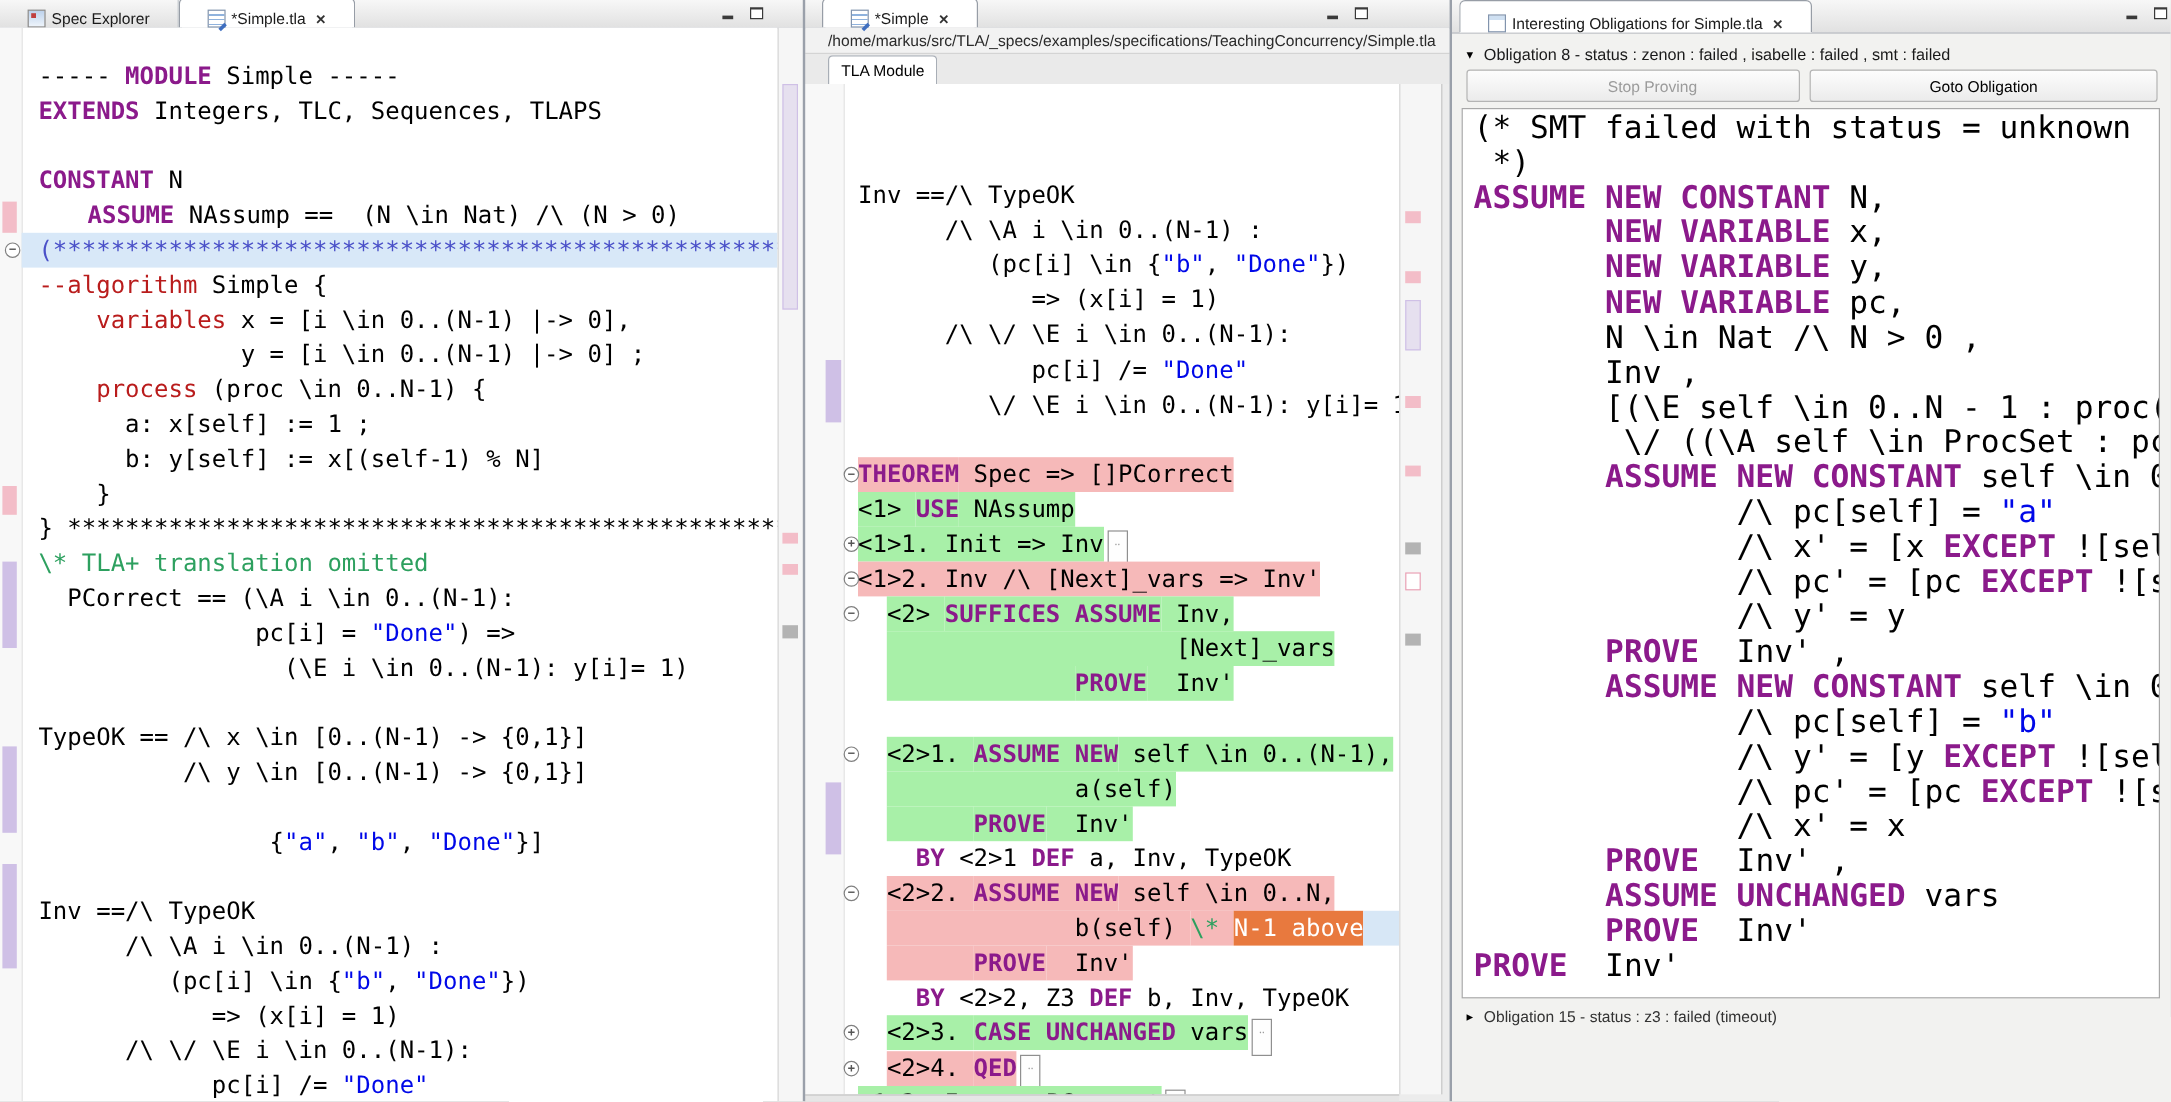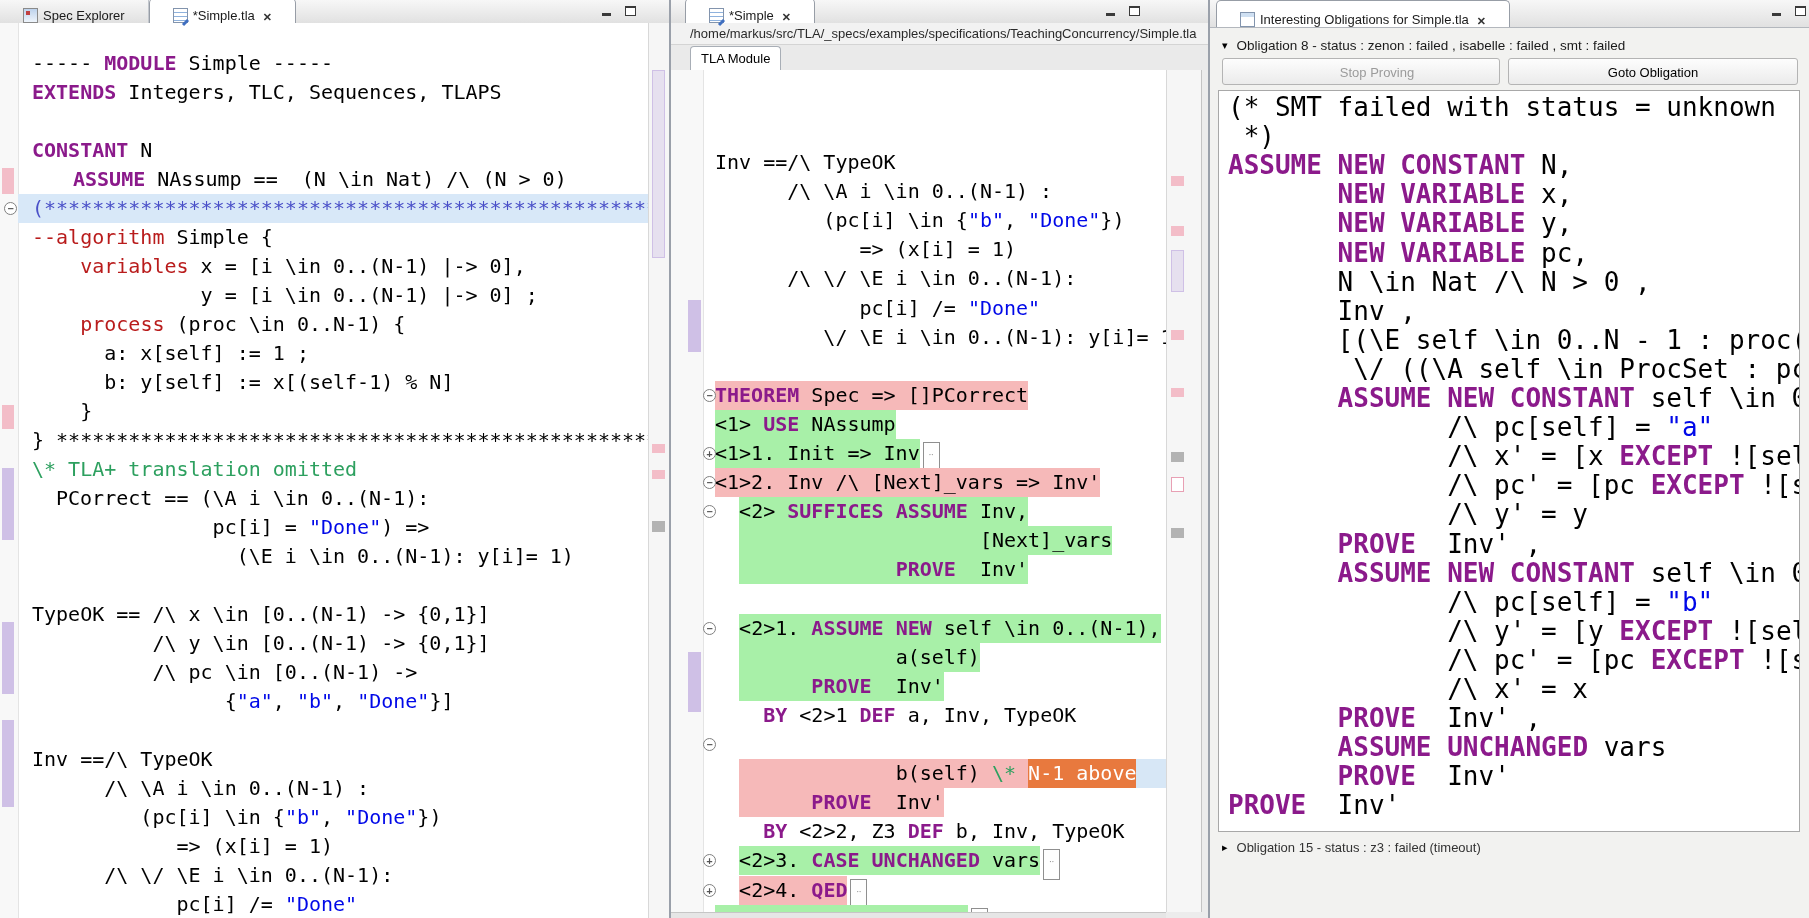--- a/index.html
+++ b/index.html
@@ -110,21 +110,20 @@
       <div class="cl" style="top: 345px; left: 32px; height: 29px; line-height: 29px; font-size: 20px;"><span class="t">      b: y[self] := x[(self-1) % N]</span></div>
       <div class="cl" style="top: 374px; left: 32px; height: 29px; line-height: 29px; font-size: 20px;"><span class="t">    }</span></div>
       <div class="cl" style="top: 403px; left: 32px; height: 29px; line-height: 29px; font-size: 20px;"><span class="t">} ************************************************************</span></div>
       <div class="cl" style="top: 432px; left: 32px; height: 29px; line-height: 29px; font-size: 20px;"><span class="c">\* TLA+ translation omitted</span></div>
       <div class="cl" style="top: 461px; left: 32px; height: 29px; line-height: 29px; font-size: 20px; margin-left: 24px;"><span class="t">PCorrect == (\A i \in 0..(N-1):</span></div>
       <div class="cl" style="top: 490px; left: 32px; height: 29px; line-height: 29px; font-size: 20px;"><span class="t">               pc[i] = </span><span class="st">"Done"</span><span class="t">) =&gt;</span></div>
       <div class="cl" style="top: 519px; left: 32px; height: 29px; line-height: 29px; font-size: 20px;"><span class="t">                 (\E i \in 0..(N-1): y[i]= 1)</span></div>
       <div class="cl" style="top: 548px; left: 32px; height: 29px; line-height: 29px; font-size: 20px;"></div>
       <div class="cl" style="top: 577px; left: 32px; height: 29px; line-height: 29px; font-size: 20px;"><span class="t">TypeOK == /\ x \in [0..(N-1) -&gt; {0,1}]</span></div>
       <div class="cl" style="top: 606px; left: 32px; height: 29px; line-height: 29px; font-size: 20px;"><span class="t">          /\ y \in [0..(N-1) -&gt; {0,1}]</span></div>
-      <div class="cl" style="top: 635px; left: 32px; height: 29px; line-height: 29px; font-size: 20px;"><span class="t">          /\ pc \in [0..(N-1) -&gt;</span></div>
       <div class="cl" style="top: 664px; left: 32px; height: 29px; line-height: 29px; font-size: 20px;"><span class="t">                {</span><span class="st">"a"</span><span class="t">, </span><span class="st">"b"</span><span class="t">, </span><span class="st">"Done"</span><span class="t">}]</span></div>
       <div class="cl" style="top: 693px; left: 32px; height: 29px; line-height: 29px; font-size: 20px;"></div>
       <div class="cl" style="top: 722px; left: 32px; height: 29px; line-height: 29px; font-size: 20px;"><span class="t">Inv ==/\ TypeOK</span></div>
       <div class="cl" style="top: 751px; left: 32px; height: 29px; line-height: 29px; font-size: 20px;"><span class="t">      /\ \A i \in 0..(N-1) :</span></div>
       <div class="cl" style="top: 780px; left: 32px; height: 29px; line-height: 29px; font-size: 20px;"><span class="t">         (pc[i] \in {</span><span class="st">"b"</span><span class="t">, </span><span class="st">"Done"</span><span class="t">})</span></div>
       <div class="cl" style="top: 809px; left: 32px; height: 29px; line-height: 29px; font-size: 20px;"><span class="t">            =&gt; (x[i] = 1)</span></div>
       <div class="cl" style="top: 838px; left: 32px; height: 29px; line-height: 29px; font-size: 20px;"><span class="t">      /\ \/ \E i \in 0..(N-1):</span></div>
       <div class="cl" style="top: 867px; left: 32px; height: 29px; line-height: 29px; font-size: 20px;"><span class="t">            pc[i] /= </span><span class="st">"Done"</span></div>
     </div>
   <div class="ovr" style="left:648px;top:23px;width:21px;height:895px;">
@@ -173,20 +172,21 @@
       <div class="cl" style="top: 427.2px; left: 44px; height: 29px; line-height: 29px; font-size: 20px;"><span class="t">  </span><span class="t grn">&lt;2&gt; </span><span class="k grn">SUFFICES ASSUME</span><span class="t grn"> Inv,</span></div>
       <span class="fold" style="left: 32px; top: 435.2px;">−</span>
       <div class="cl" style="top: 456.3px; left: 44px; height: 29px; line-height: 29px; font-size: 20px;"><span class="t">  </span><span class="t grn">                    [Next]_vars</span></div>
       <div class="cl" style="top: 485.4px; left: 44px; height: 29px; line-height: 29px; font-size: 20px;"><span class="t">  </span><span class="t grn">             </span><span class="k grn">PROVE</span><span class="t grn">  Inv'</span></div>
       <div class="cl" style="top: 514.5px; left: 44px; height: 29px; line-height: 29px; font-size: 20px; margin-top: 35px;"><span class="t">    </span><span class="k">OBVIOUS</span></div>
       <div class="cl" style="top: 543.6px; left: 44px; height: 29px; line-height: 29px; font-size: 20px;"><span class="t">  </span><span class="t grn">&lt;2&gt;1. </span><span class="k grn">ASSUME NEW</span><span class="t grn"> self \in 0..(N-1),</span></div>
       <span class="fold" style="left: 32px; top: 551.6px;">−</span>
       <div class="cl" style="top: 572.7px; left: 44px; height: 29px; line-height: 29px; font-size: 20px;"><span class="t">  </span><span class="t grn">             a(self)</span></div>
       <div class="cl" style="top: 601.8px; left: 44px; height: 29px; line-height: 29px; font-size: 20px;"><span class="t">  </span><span class="t grn">      </span><span class="k grn">PROVE</span><span class="t grn">  Inv'</span></div>
       <div class="cl" style="top: 630.9px; left: 44px; height: 29px; line-height: 29px; font-size: 20px;"><span class="t">    </span><span class="k">BY</span><span class="t"> &lt;2&gt;1 </span><span class="k">DEF</span><span class="t"> a, Inv, TypeOK</span></div>
+      <div class="cl" style="top: 660px; left: 44px; height: 29px; line-height: 29px; font-size: 20px;"><span class="t">  </span><span class="t pnk">&lt;2&gt;2. </span><span class="k pnk">ASSUME NEW</span><span class="t pnk"> self \in 0..N,</span></div>
       <span class="fold" style="left: 32px; top: 668px;">−</span>
       <div class="cl" style="top: 689.1px; left: 44px; height: 29px; line-height: 29px; font-size: 20px;"><span class="t">  </span><span class="t pnk">             b(self) </span><span class="c pnk">\* </span><span class="o">N-1 above</span><span class="tb">    </span></div>
       <div class="cl" style="top: 718.2px; left: 44px; height: 29px; line-height: 29px; font-size: 20px;"><span class="t">  </span><span class="t pnk">      </span><span class="k pnk">PROVE</span><span class="t pnk">  Inv'</span></div>
       <div class="cl" style="top: 747.3px; left: 44px; height: 29px; line-height: 29px; font-size: 20px;"><span class="t">    </span><span class="k">BY</span><span class="t"> &lt;2&gt;2, Z3 </span><span class="k">DEF</span><span class="t"> b, Inv, TypeOK</span></div>
       <div class="cl" style="top: 776.4px; left: 44px; height: 29px; line-height: 29px; font-size: 20px;"><span class="t">  </span><span class="t grn">&lt;2&gt;3. </span><span class="k grn">CASE UNCHANGED</span><span class="t grn"> vars</span><span class="pbox">‥</span></div>
       <span class="fold" style="left: 32px; top: 784.4px;">+</span>
       <div class="cl" style="top: 805.5px; left: 44px; height: 29px; line-height: 29px; font-size: 20px;"><span class="t">  </span><span class="t pnk">&lt;2&gt;4. </span><span class="k pnk">QED</span><span class="pbox">‥</span></div>
       <span class="fold" style="left: 32px; top: 813.5px;">+</span>
       <div class="cl" style="top: 834.6px; left: 44px; height: 29px; line-height: 29px; font-size: 20px;"><span class="t grn">&lt;1&gt;3. Inv =&gt; PCorrect</span><span class="pbox">‥</span></div>
     </div>

